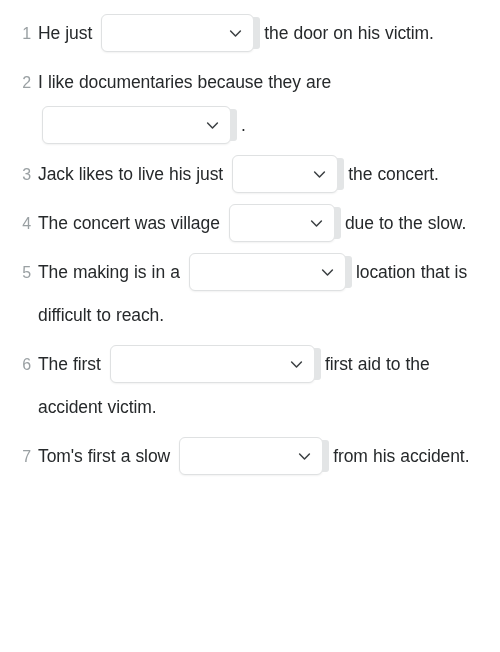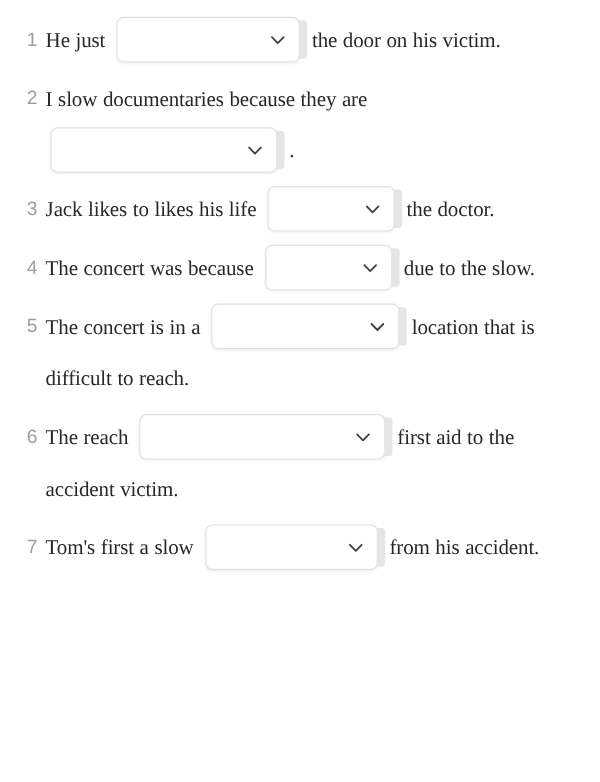--- a/index.html
+++ b/index.html
@@ -46,21 +46,20 @@
     top: 0;
     width: 16px;
     text-align: right;
     color: #9aa0a3;
     font-size: 16px;
     line-height: 43px;
   }
 
   .txt {
     white-space: pre-wrap;
-    font-family: Liberation Serif, serif;
   }
 
   
   .selwrap {
     display: inline-block;
     position: relative;
     vertical-align: middle;
     margin: 0 4px 2px 4px;
     height: 38px;
   }
@@ -99,49 +98,49 @@
 
 <div class="quiz">
     <div class="question">
       <div class="qline"><span class="qnum">1</span><span class="txt">He just</span> <span class="selwrap" style="width: 159px;"><span class="sel"><span></span><span class="chev">
               <svg viewBox="0 0 13 13" xmlns="http://www.w3.org/2000/svg">
                 <polyline points="1.6,4 6.5,9 11.4,4" fill="none" stroke="#3c4043" stroke-width="1.5" stroke-linecap="round" stroke-linejoin="round"></polyline>
               </svg>
             </span></span><span class="strip"></span></span><span class="txt">the door on his victim.</span> </div>
     </div>
     <div class="question">
-      <div class="qline"><span class="qnum">2</span><span class="txt">I slow documentaries because they are</span> <span class="selwrap" style="width: 195px;"><span class="sel"><span></span><span class="chev">
+      <div class="qline"><span class="qnum">2</span><span class="txt">I like documentaries because they are</span> <span class="selwrap" style="width: 195px;"><span class="sel"><span></span><span class="chev">
               <svg viewBox="0 0 13 13" xmlns="http://www.w3.org/2000/svg">
                 <polyline points="1.6,4 6.5,9 11.4,4" fill="none" stroke="#3c4043" stroke-width="1.5" stroke-linecap="round" stroke-linejoin="round"></polyline>
               </svg>
             </span></span><span class="strip"></span></span><span class="txt">.</span> </div>
     </div>
     <div class="question">
-      <div class="qline"><span class="qnum">3</span><span class="txt">Jack likes to likes his life</span> <span class="selwrap" style="width: 112px;"><span class="sel"><span></span><span class="chev">
+      <div class="qline"><span class="qnum">3</span><span class="txt">Jack likes to live his just</span> <span class="selwrap" style="width: 112px;"><span class="sel"><span></span><span class="chev">
               <svg viewBox="0 0 13 13" xmlns="http://www.w3.org/2000/svg">
                 <polyline points="1.6,4 6.5,9 11.4,4" fill="none" stroke="#3c4043" stroke-width="1.5" stroke-linecap="round" stroke-linejoin="round"></polyline>
               </svg>
-            </span></span><span class="strip"></span></span><span class="txt">the doctor.</span> </div>
+            </span></span><span class="strip"></span></span><span class="txt">the concert.</span> </div>
     </div>
     <div class="question">
-      <div class="qline"><span class="qnum">4</span><span class="txt">The concert was because</span> <span class="selwrap" style="width: 112px;"><span class="sel"><span></span><span class="chev">
+      <div class="qline"><span class="qnum">4</span><span class="txt">The concert was village</span> <span class="selwrap" style="width: 112px;"><span class="sel"><span></span><span class="chev">
               <svg viewBox="0 0 13 13" xmlns="http://www.w3.org/2000/svg">
                 <polyline points="1.6,4 6.5,9 11.4,4" fill="none" stroke="#3c4043" stroke-width="1.5" stroke-linecap="round" stroke-linejoin="round"></polyline>
               </svg>
             </span></span><span class="strip"></span></span><span class="txt">due to the slow.</span> </div>
     </div>
     <div class="question">
-      <div class="qline"><span class="qnum">5</span><span class="txt">The concert is in a</span> <span class="selwrap" style="width: 163px;"><span class="sel"><span></span><span class="chev">
+      <div class="qline"><span class="qnum">5</span><span class="txt">The making is in a</span> <span class="selwrap" style="width: 163px;"><span class="sel"><span></span><span class="chev">
               <svg viewBox="0 0 13 13" xmlns="http://www.w3.org/2000/svg">
                 <polyline points="1.6,4 6.5,9 11.4,4" fill="none" stroke="#3c4043" stroke-width="1.5" stroke-linecap="round" stroke-linejoin="round"></polyline>
               </svg>
             </span></span><span class="strip"></span></span><span class="txt">location that is difficult to reach.</span> </div>
     </div>
     <div class="question">
-      <div class="qline"><span class="qnum">6</span><span class="txt">The reach</span> <span class="selwrap" style="width: 211px;"><span class="sel"><span></span><span class="chev">
+      <div class="qline"><span class="qnum">6</span><span class="txt">The first</span> <span class="selwrap" style="width: 211px;"><span class="sel"><span></span><span class="chev">
               <svg viewBox="0 0 13 13" xmlns="http://www.w3.org/2000/svg">
                 <polyline points="1.6,4 6.5,9 11.4,4" fill="none" stroke="#3c4043" stroke-width="1.5" stroke-linecap="round" stroke-linejoin="round"></polyline>
               </svg>
             </span></span><span class="strip"></span></span><span class="txt">first aid to the accident victim.</span> </div>
     </div>
     <div class="question">
       <div class="qline"><span class="qnum">7</span><span class="txt">Tom's first a slow</span> <span class="selwrap" style="width: 150px;"><span class="sel"><span></span><span class="chev">
               <svg viewBox="0 0 13 13" xmlns="http://www.w3.org/2000/svg">
                 <polyline points="1.6,4 6.5,9 11.4,4" fill="none" stroke="#3c4043" stroke-width="1.5" stroke-linecap="round" stroke-linejoin="round"></polyline>
               </svg>

